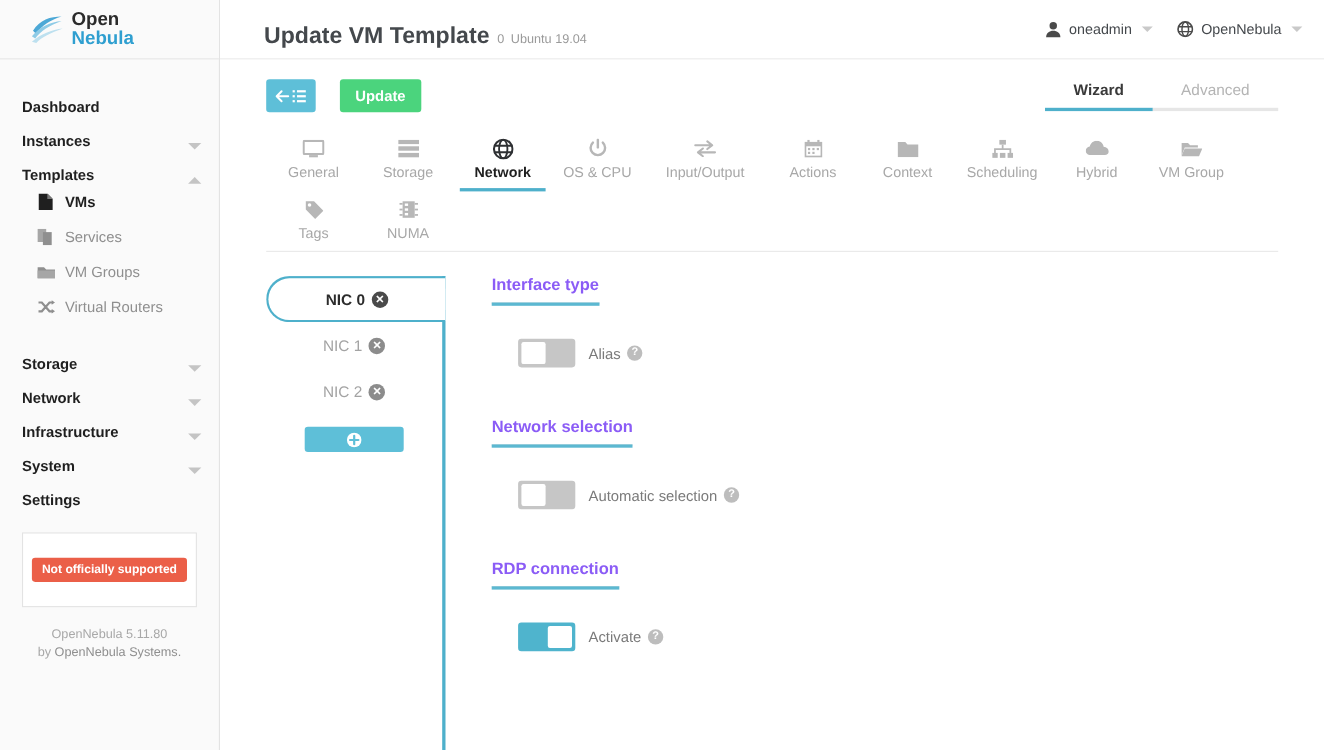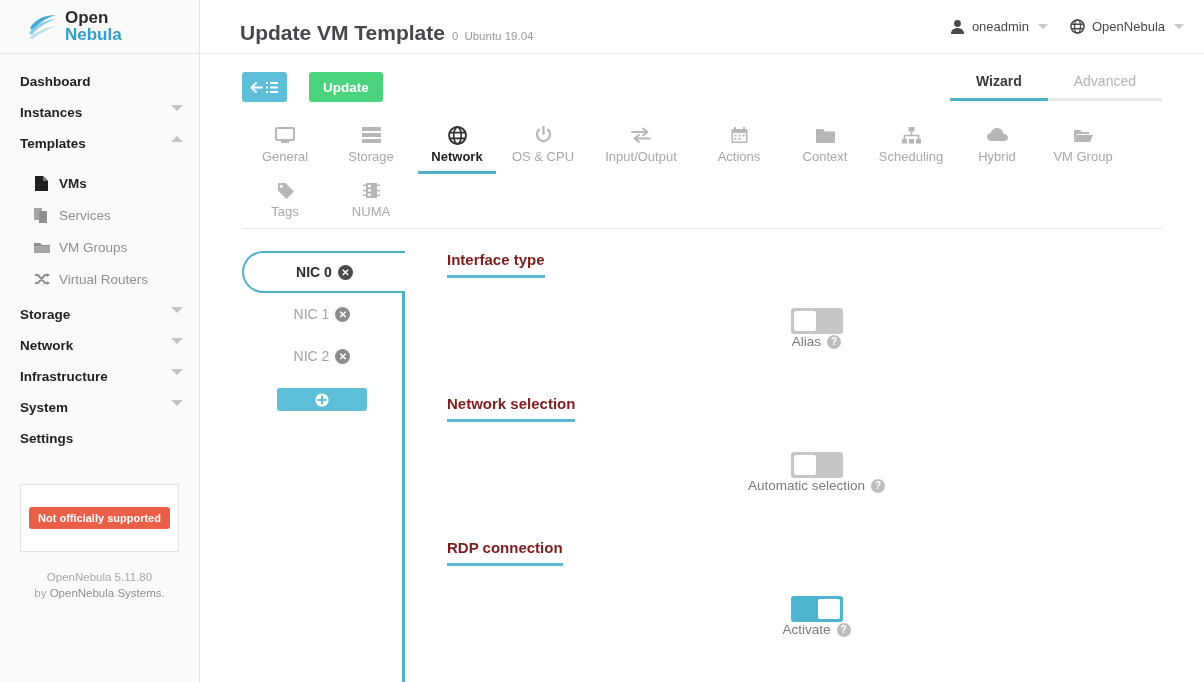--- a/index.html
+++ b/index.html
@@ -27,21 +27,21 @@
     background: #fafafa;
   }
   .logo-wrap { display: flex; align-items: center; gap: 7px; }
   .logo-mark { width: 30px; height: 26px; flex: none; }
   .logo-text { line-height: 0.95; }
   .logo-l1 { font-size: 17px; font-weight: bold; color: #2b2b2b; display:block; }
   .logo-l2 { font-size: 17px; font-weight: bold; color: #2f9fd0; display:block; }
 
   .nav { padding-top: 20px; }
   .nav-item {
-    display: flex; align-items: flex-start;
+    display: flex; align-items: flex-end;
     height: 31px;
     padding: 0 16px 0 20px;
     font-size: 13.5px;
     color: #1f1f1f;
     font-weight: bold;
     cursor: pointer;
     justify-content: space-between;
   }
   .nav-item .lbl { white-space: nowrap; }
   .caret { width: 0; height: 0; border-left: 6px solid transparent; border-right: 6px solid transparent; }
@@ -161,30 +161,30 @@
   .nic-tab:not(.active) .nic-x { background: #8c8c8c; }
   .nic-add {
     margin: 11px auto 0 auto; width: 90px; height: 23px;
     background: #5ebfd8; border-radius: 3px; border: none;
     display: flex; align-items: center; justify-content: center; cursor: pointer;
   }
 
   .nic-form { flex: 1; padding-left: 45px; min-width: 0; }
   .form-section { margin-bottom: 46px; }
   .sec-head {
-    font-size: 15px; font-weight: bold; color: #7f1d1d;
+    font-size: 15px; font-weight: bold; color: #8b5cf6;
     padding-bottom: 7px; display: inline-block;
     border-bottom: 1px solid #dcdcdc;
     position: relative;
   }
   .sec-head::after {
     content: ""; position: absolute; left: 0; right: 0; bottom: -3px;
     height: 3px; background: #5cb8d1;
   }
-  .toggle-row { display: flex; align-items: center; margin-top: 32px; padding-left: 24px; flex-direction: column; }
+  .toggle-row { display: flex; gap: 12px; margin-top: 32px; padding-left: 24px; }
   .toggle {
     width: 52px; height: 26px; border-radius: 3px; position: relative;
     background: #c6c6c6; cursor: pointer; flex: none;
   }
   .toggle .knob {
     position: absolute; top: 3px; left: 3px;
     width: 22px; height: 20px; background: #fff; border-radius: 2px;
   }
   .toggle.on { background: #4fb4cd; }
   .toggle.on .knob { left: auto; right: 3px; }

